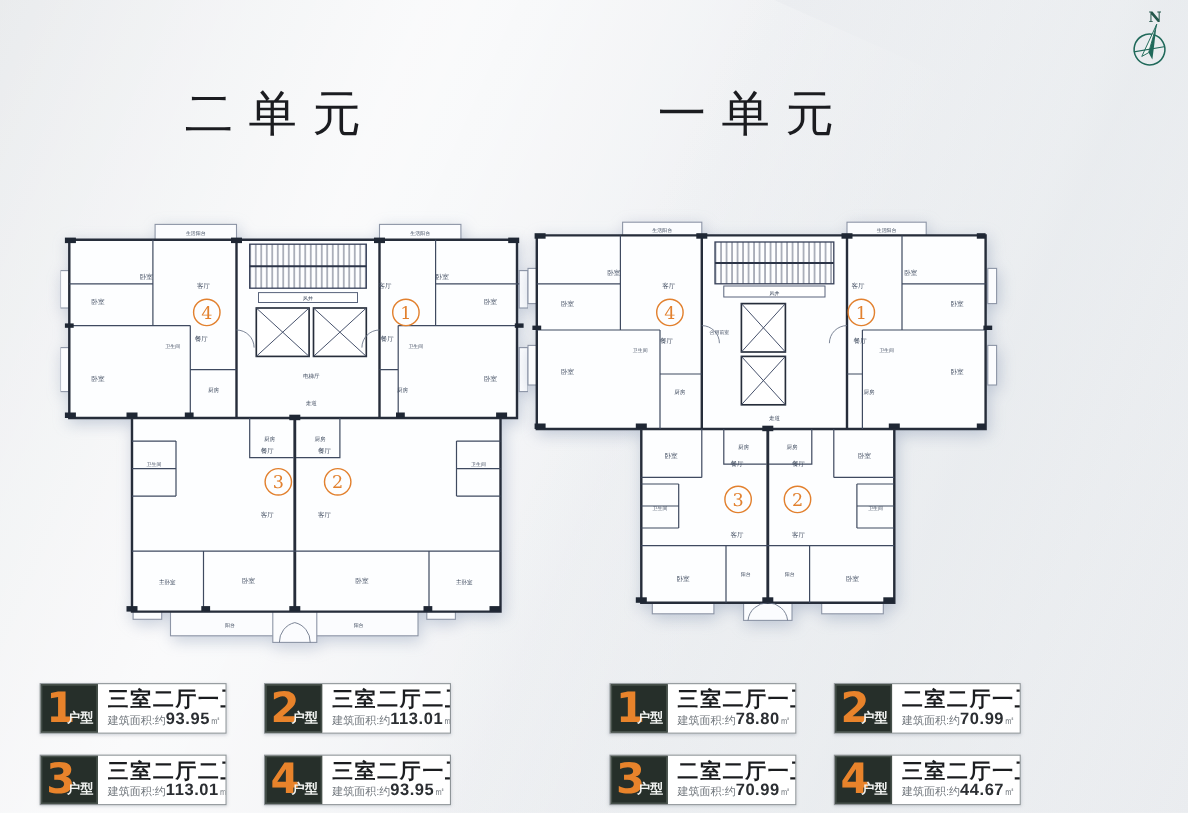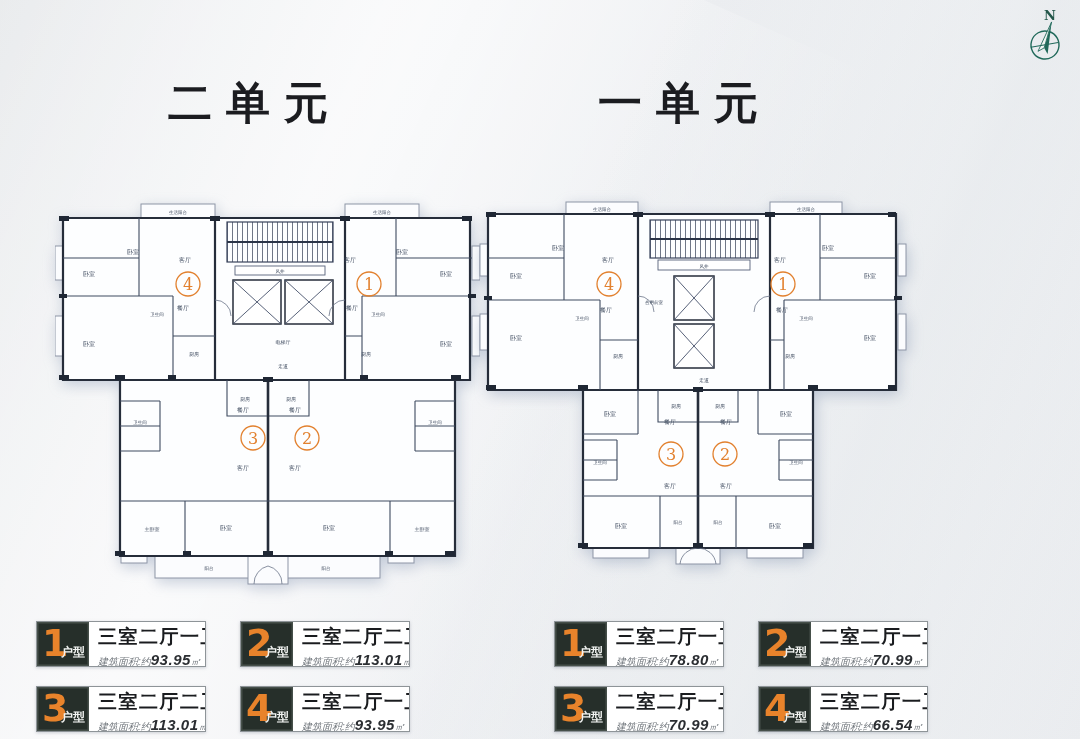--- a/index.html
+++ b/index.html
@@ -9,21 +9,21 @@
     background:linear-gradient(112deg,#e8eaec 0%,#f4f5f7 28%,#eceef1 52%,#f7f8f9 74%,#ebedf0 100%);
   }
   .streak{position:absolute;pointer-events:none;}
   #streak1{left:-200px;top:-150px;width:900px;height:1100px;transform:rotate(24deg);
     background:linear-gradient(90deg,rgba(255,255,255,0) 0%,rgba(255,255,255,.55) 50%,rgba(255,255,255,0) 100%);}
   #streak2{left:520px;top:-120px;width:700px;height:1100px;transform:rotate(24deg);
     background:linear-gradient(90deg,rgba(210,216,222,0) 0%,rgba(210,216,222,.35) 50%,rgba(210,216,222,0) 100%);}
 
   .section-title{
     position:absolute;font-family:"DejaVu Serif","Liberation Serif",serif;
-    font-weight:700;font-size:44px;letter-spacing:14px;color:#1b1c20;white-space:nowrap;
+    font-weight:400;font-size:44px;letter-spacing:14px;color:#1b1c20;white-space:nowrap;
   }
   #title-unit2{left:168px;top:74px;}
   #title-unit1{left:598px;top:74px;text-align:right;}
 
   .plan{position:absolute;filter:drop-shadow(2px 4px 7px rgba(105,125,160,.35));}
   #plan-left{left:55px;top:196px;}
   #plan-right{left:478px;top:196px;}
 
   .rl{font-size:6px;fill:#3e4a5e;text-anchor:middle;font-family:"Liberation Sans",sans-serif;}
   .rl5{font-size:5px;}
@@ -43,21 +43,21 @@
   }
   .legend-num{
     position:absolute;left:5px;top:-3px;font-size:38px;font-weight:700;
     color:#e8832b;font-family:"DejaVu Sans","Liberation Sans",sans-serif;line-height:48px;
   }
   .legend-suffix{
     position:absolute;right:4px;bottom:5px;font-size:12px;font-weight:700;color:#f2f4f2;margin-left:13px;
   }
   .legend-info{flex:1;padding:4px 0 0 9px;overflow:hidden;}
   .legend-type{font-size:19px;font-weight:700;color:#1a1c1f;letter-spacing:1.5px;line-height:22px;white-space:nowrap;}
-  .legend-area{font-size:10px;color:#70767c;line-height:24px;white-space:nowrap;font-style:italic;}
+  .legend-area{font-size:10px;color:#70767c;line-height:11px;white-space:nowrap;}
   .legend-area b{font-size:15px;color:#2b2e32;letter-spacing:.5px;}
   #legend-l1{left:36px;top:621px;} #legend-l2{left:240px;top:621px;}
   #legend-l3{left:36px;top:686px;} #legend-l4{left:240px;top:686px;}
   #legend-r1{left:554px;top:621px;} #legend-r2{left:758px;top:621px;}
   #legend-r3{left:554px;top:686px;} #legend-r4{left:758px;top:686px;}
 </style>
 </head>
 <body>
 
 <div class="streak" id="streak1"></div>
@@ -399,15 +399,15 @@
     <div class="legend-area"><span>建筑面积:约</span><b>70.99</b><span>㎡</span></div>
   </div>
 </div>
 <div class="legend-box" id="legend-r4">
   <div class="legend-num-box">
     <span class="legend-num">4</span>
     <span class="legend-suffix">户型</span>
   </div>
   <div class="legend-info">
     <div class="legend-type">三室二厅一卫</div>
-    <div class="legend-area"><span>建筑面积:约</span><b>66.54</b><span>㎡</span></div>
+    <div class="legend-area"><span>建筑面积:约</span><b>44.67</b><span>㎡</span></div>
   </div>
 </div>
 
 </body></html>

